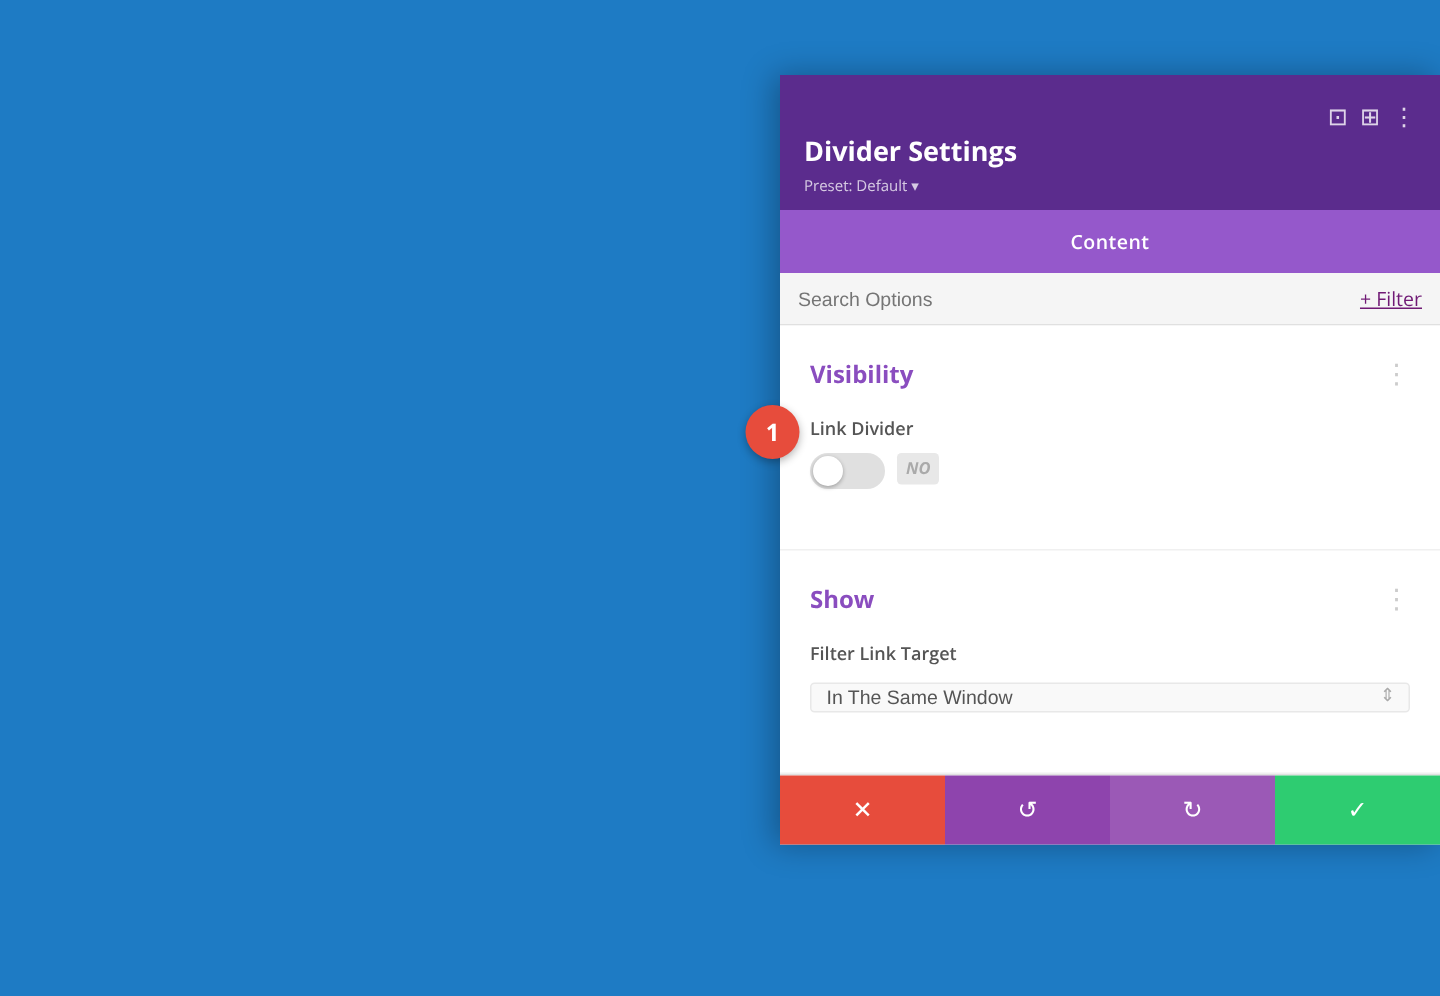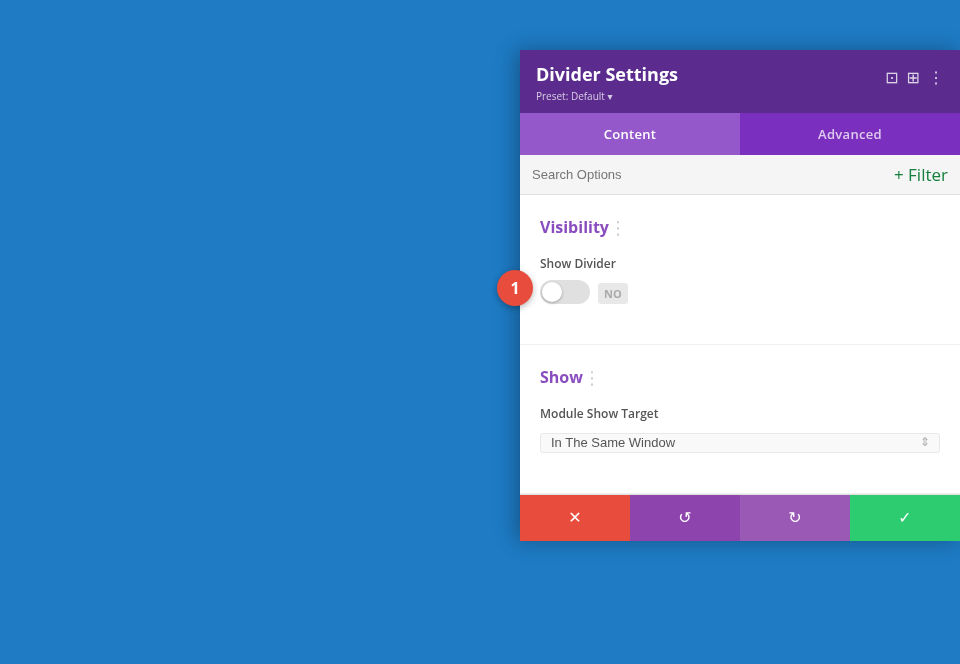--- a/index.html
+++ b/index.html
@@ -29,20 +29,21 @@
       background: #5b2c8d;
       padding: 12px 16px 10px;
       display: flex;
       justify-content: space-between;
       align-items: flex-start;
     }
     .panel-title {
       color: #fff;
       font-size: 18px;
       font-weight: 700;
+      margin-top: 27px;
     }
     .panel-preset {
       color: rgba(255,255,255,0.75);
       font-size: 10px;
       margin-top: 3px;
       cursor: pointer;
     }
     .panel-header-icons {
       display: flex;
       gap: 8px;
@@ -87,41 +88,42 @@
     }
     .search-input {
       flex: 1;
       border: none;
       background: transparent;
       font-size: 13px;
       color: #999;
       outline: none;
     }
     .filter-btn {
-      color: #15803d;
-      font-size: 17px;
+      color: #701a75;
+      font-size: 13px;
       cursor: pointer;
       white-space: nowrap;
+      text-decoration: underline;
     }
 
     
     .panel-body {
       background: #fff;
       overflow-y: auto;
       flex: 1;
     }
 
     
     .section {
       padding: 20px 20px 24px;
       border-bottom: 1px solid #f0f0f0;
     }
     .section-header {
       display: flex;
-      justify-content: flex-start;
+      justify-content: space-between;
       align-items: center;
       margin-bottom: 16px;
     }
     .section-title {
       color: #8a4dbf;
       font-size: 16px;
       font-weight: 700;
     }
     .section-menu-icon {
       color: #ccc;
@@ -136,22 +138,23 @@
     .field-label {
       font-size: 12px;
       color: #555;
       margin-bottom: 8px;
       font-weight: 600;
     }
 
     
     .toggle-wrapper {
       display: flex;
-      align-items: flex-end;
+      align-items: flex-start;
       gap: 8px;
+      font-style: italic;
     }
     .toggle {
       width: 50px;
       height: 24px;
       background: #e0e0e0;
       border-radius: 12px;
       position: relative;
       cursor: pointer;
     }
     .toggle-knob {
@@ -273,56 +276,55 @@
     </div>
     <div class="panel-header-icons">
       <span class="header-icon">⊡</span>
       <span class="header-icon">⊞</span>
       <span class="header-icon">⋮</span>
     </div>
   </div>
 
   <div class="panel-tabs">
     <div class="tab active">Content</div>
-    <div class="tab">Advanced</div>
   </div>
 
   <div class="search-bar">
     <input class="search-input" type="text" placeholder="Search Options" style="">
     <span class="filter-btn">+ Filter</span>
   </div>
 
   <div class="panel-body">
 
     <div class="section">
       <div class="section-header">
         <span class="section-title">Visibility</span>
         <span class="section-menu-icon">⋮</span>
       </div>
 
       <div class="field">
-        <div class="field-label">Show Divider</div>
+        <div class="field-label">Link Divider</div>
         <div class="toggle-wrapper">
           <div class="toggle">
             <div class="toggle-knob"></div>
           </div>
           <span class="toggle-label">NO</span>
         </div>
       </div>
     </div>
 
     <div class="section">
       <div class="section-header">
         <span class="section-title">Show</span>
         <span class="section-menu-icon">⋮</span>
       </div>
 
 
       <div class="field">
-        <div class="field-label">Module Show Target</div>
+        <div class="field-label">Filter Link Target</div>
         <div class="select-wrapper">
           <select class="styled-select">
             <option>In The Same Window</option>
             <option>In The New Tab</option>
           </select>
           <span class="select-arrow">⇕</span>
         </div>
       </div>
 
     </div>

